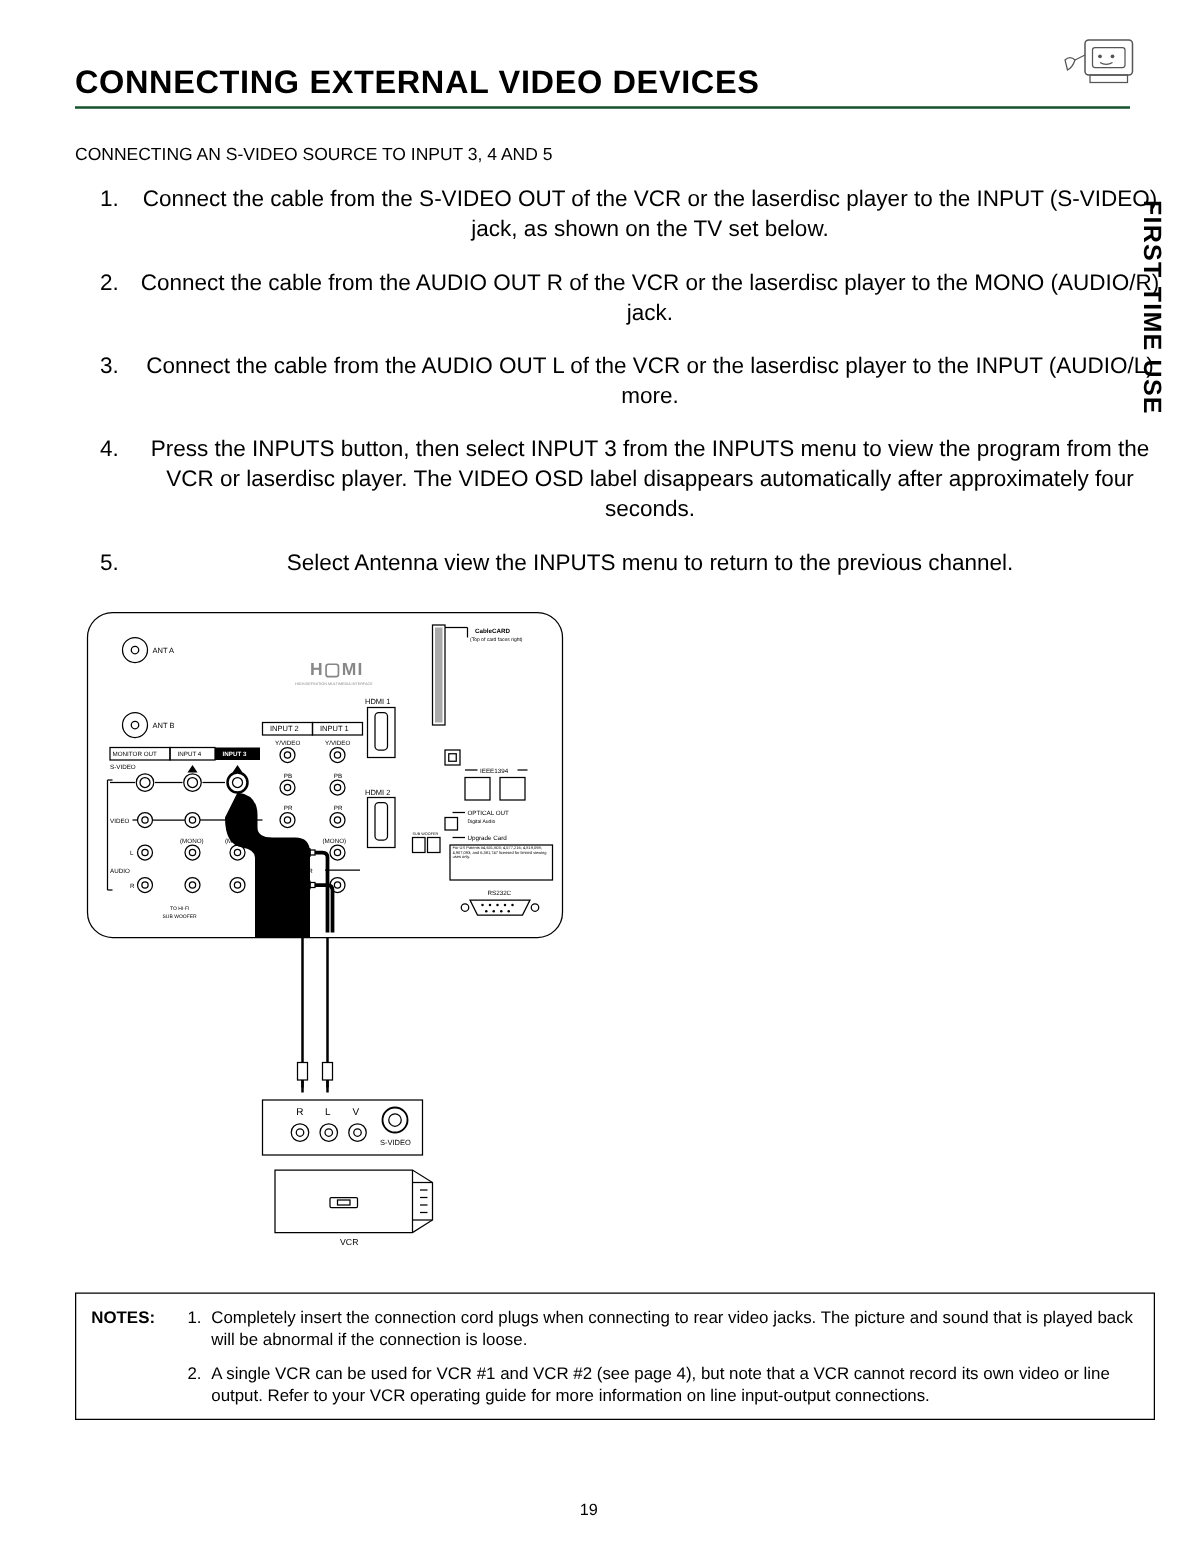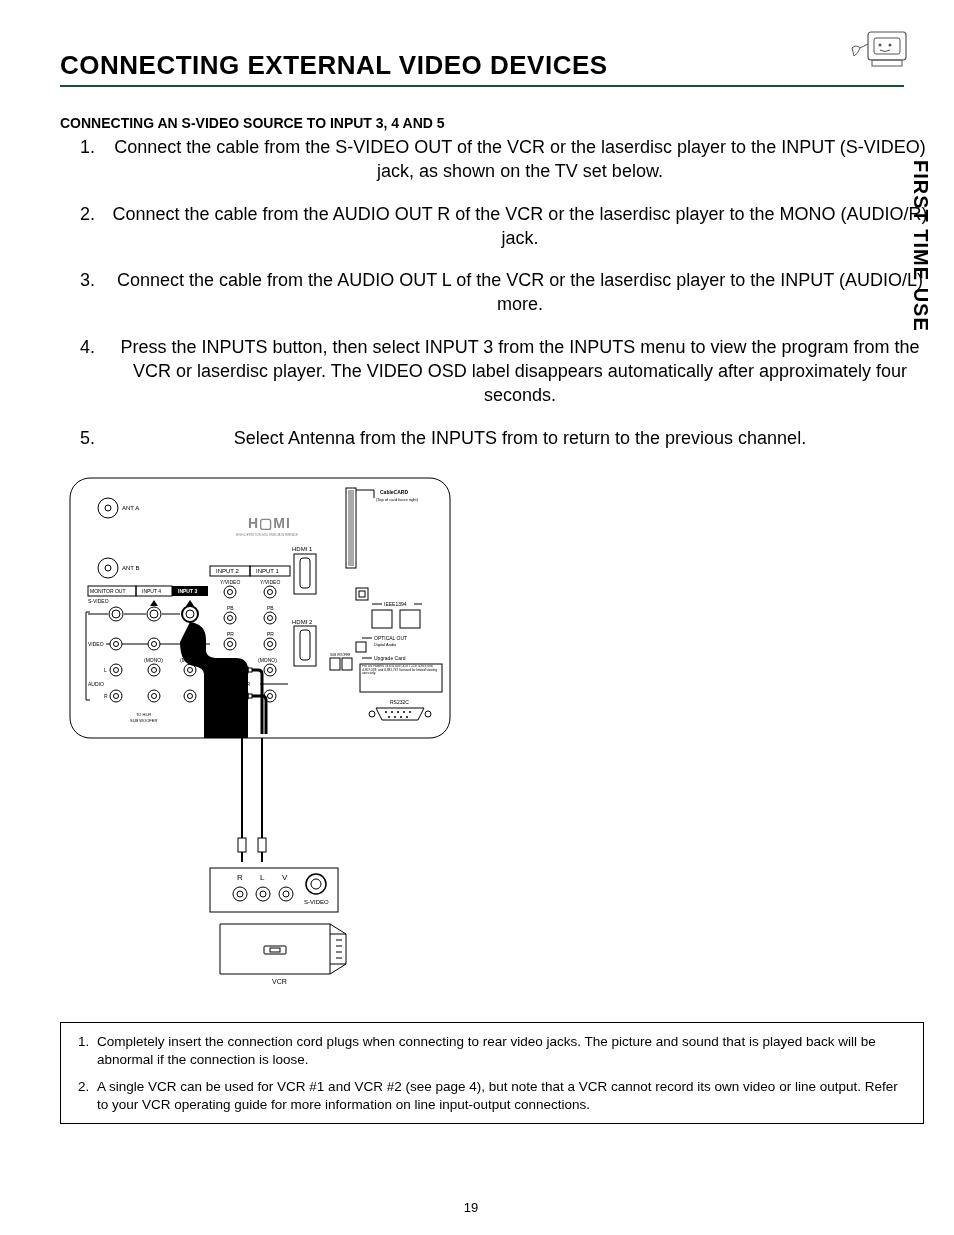--- a/index.html
+++ b/index.html
@@ -34,22 +34,22 @@
     top: 160px;
     right: 22px;
     writing-mode: vertical-rl;
     font-size: 20px;
     font-weight: bold;
     letter-spacing: 1px;
     padding-left: 4px;
   }
   .sub-heading {
     font-size: 14px;
-    font-weight: bold;
-    margin-bottom: 4px;
+    font-weight: normal;
+    margin-bottom: 16px;
   }
   ol.steps {
     list-style: decimal;
     padding-left: 40px;
     font-size: 18px;
     line-height: 1.35;
     text-align: center;
   }
   ol.steps li { margin-bottom: 18px; padding-left: 6px; }
   .diagram-wrap {
@@ -99,21 +99,21 @@
 
 <div class="side-tab">FIRST TIME USE</div>
 
 <h2 class="sub-heading">CONNECTING AN S-VIDEO SOURCE TO INPUT 3, 4 AND 5</h2>
 
 <ol class="steps">
   <li>Connect the cable from the S-VIDEO OUT of the VCR or the laserdisc player to the INPUT (S-VIDEO) jack, as shown on the TV set below.</li>
   <li>Connect the cable from the AUDIO OUT R of the VCR or the laserdisc player to the MONO (AUDIO/R) jack.</li>
   <li>Connect the cable from the AUDIO OUT L of the VCR or the laserdisc player to the INPUT (AUDIO/L) more.</li>
   <li>Press the INPUTS button, then select INPUT 3 from the INPUTS menu to view the program from the VCR or laserdisc player. The VIDEO OSD label disappears automatically after approximately four seconds.</li>
-  <li>Select Antenna from the INPUTS from to return to the previous channel.</li>
+  <li>Select Antenna view the INPUTS menu to return to the previous channel.</li>
 </ol>
 
 <div class="diagram-wrap">
 <svg class="diagram" width="400" height="520" viewBox="0 0 400 520" font-family="Arial" font-size="6">
 
   <rect x="10" y="10" width="380" height="260" rx="20" fill="none" stroke="#000" stroke-width="1"></rect>
 
   <circle cx="48" cy="40" r="10" fill="none" stroke="#000"></circle>
       <circle cx="48" cy="40" r="3" fill="none" stroke="#000"></circle>
   <text x="62" y="42">ANT A</text>
@@ -339,19 +339,20 @@
     <line x1="276" y1="478" x2="282" y2="478"></line>
     <line x1="276" y1="484" x2="282" y2="484"></line>
     <line x1="276" y1="490" x2="282" y2="490"></line>
   </g>
   <text x="212" y="516" font-size="7">VCR</text>
 
 </svg>
 </div>
 
 <div class="notes-box">
+  <div class="notes-label">NOTES:</div>
   <ol class="notes-list">
     <li>Completely insert the connection cord plugs when connecting to rear video jacks.  The picture and sound that is played back will be abnormal if the connection is loose.</li>
     <li>A single VCR can be used for VCR #1 and VCR #2 (see page 4), but note that a VCR cannot record its own video or line output.  Refer to your VCR operating guide for more information on line input-output connections.</li>
   </ol>
 </div>
 
 <div class="page-num">19</div>
 
 </body></html>

